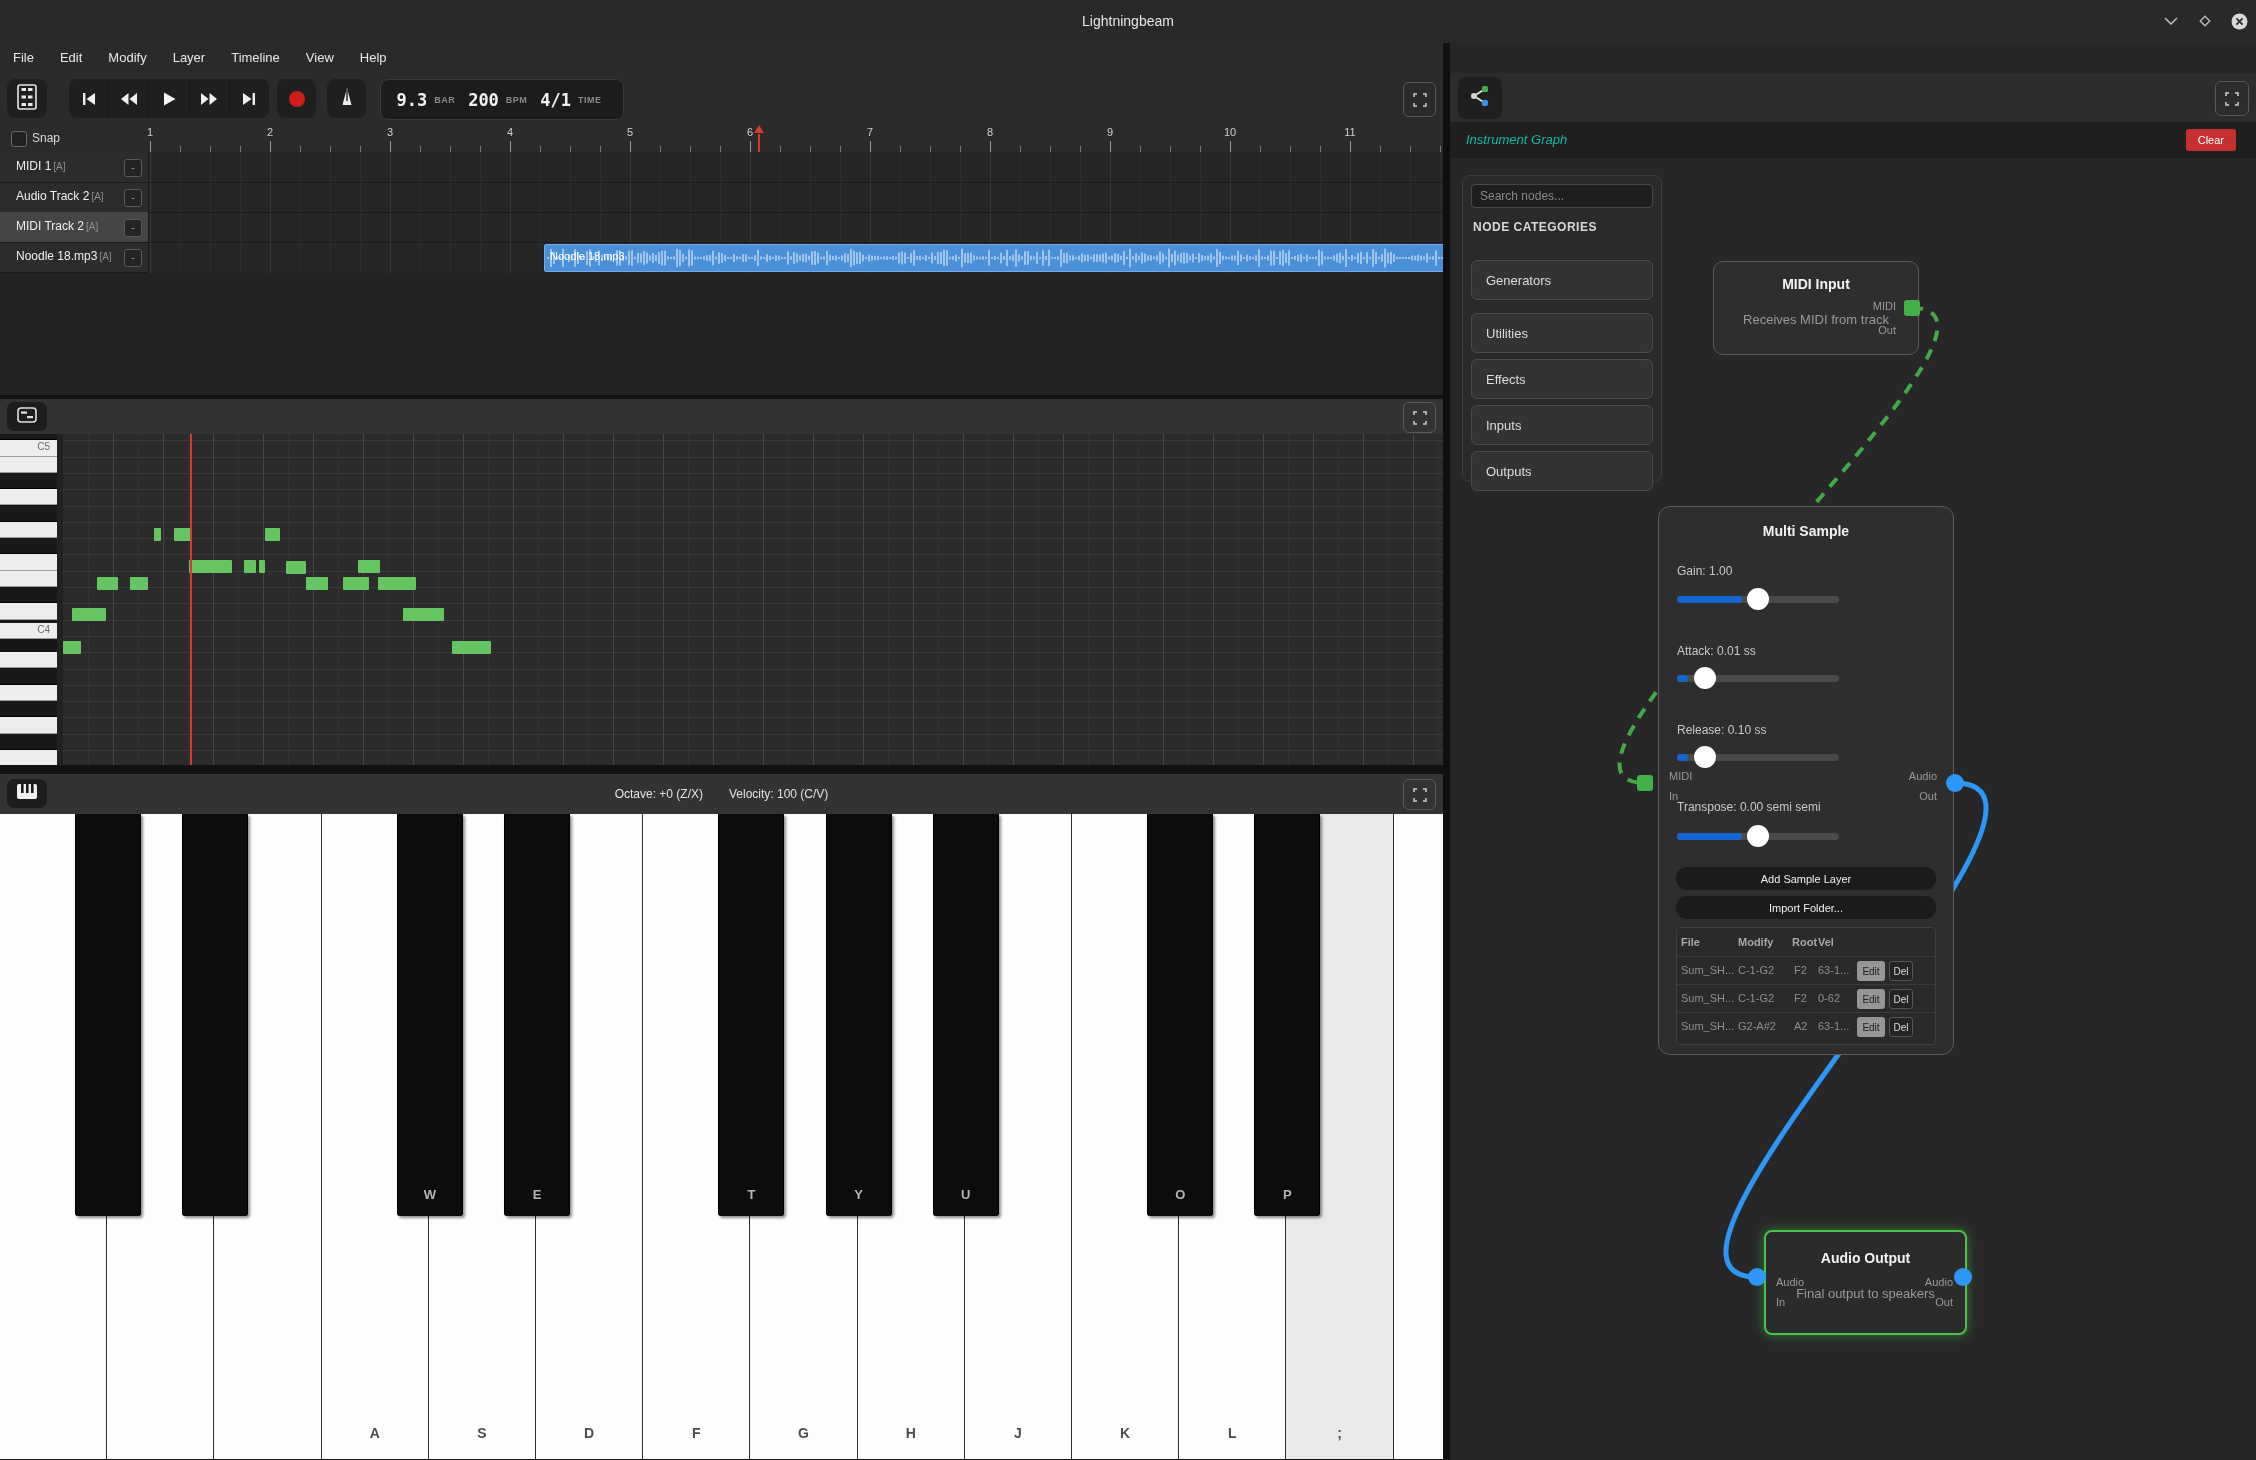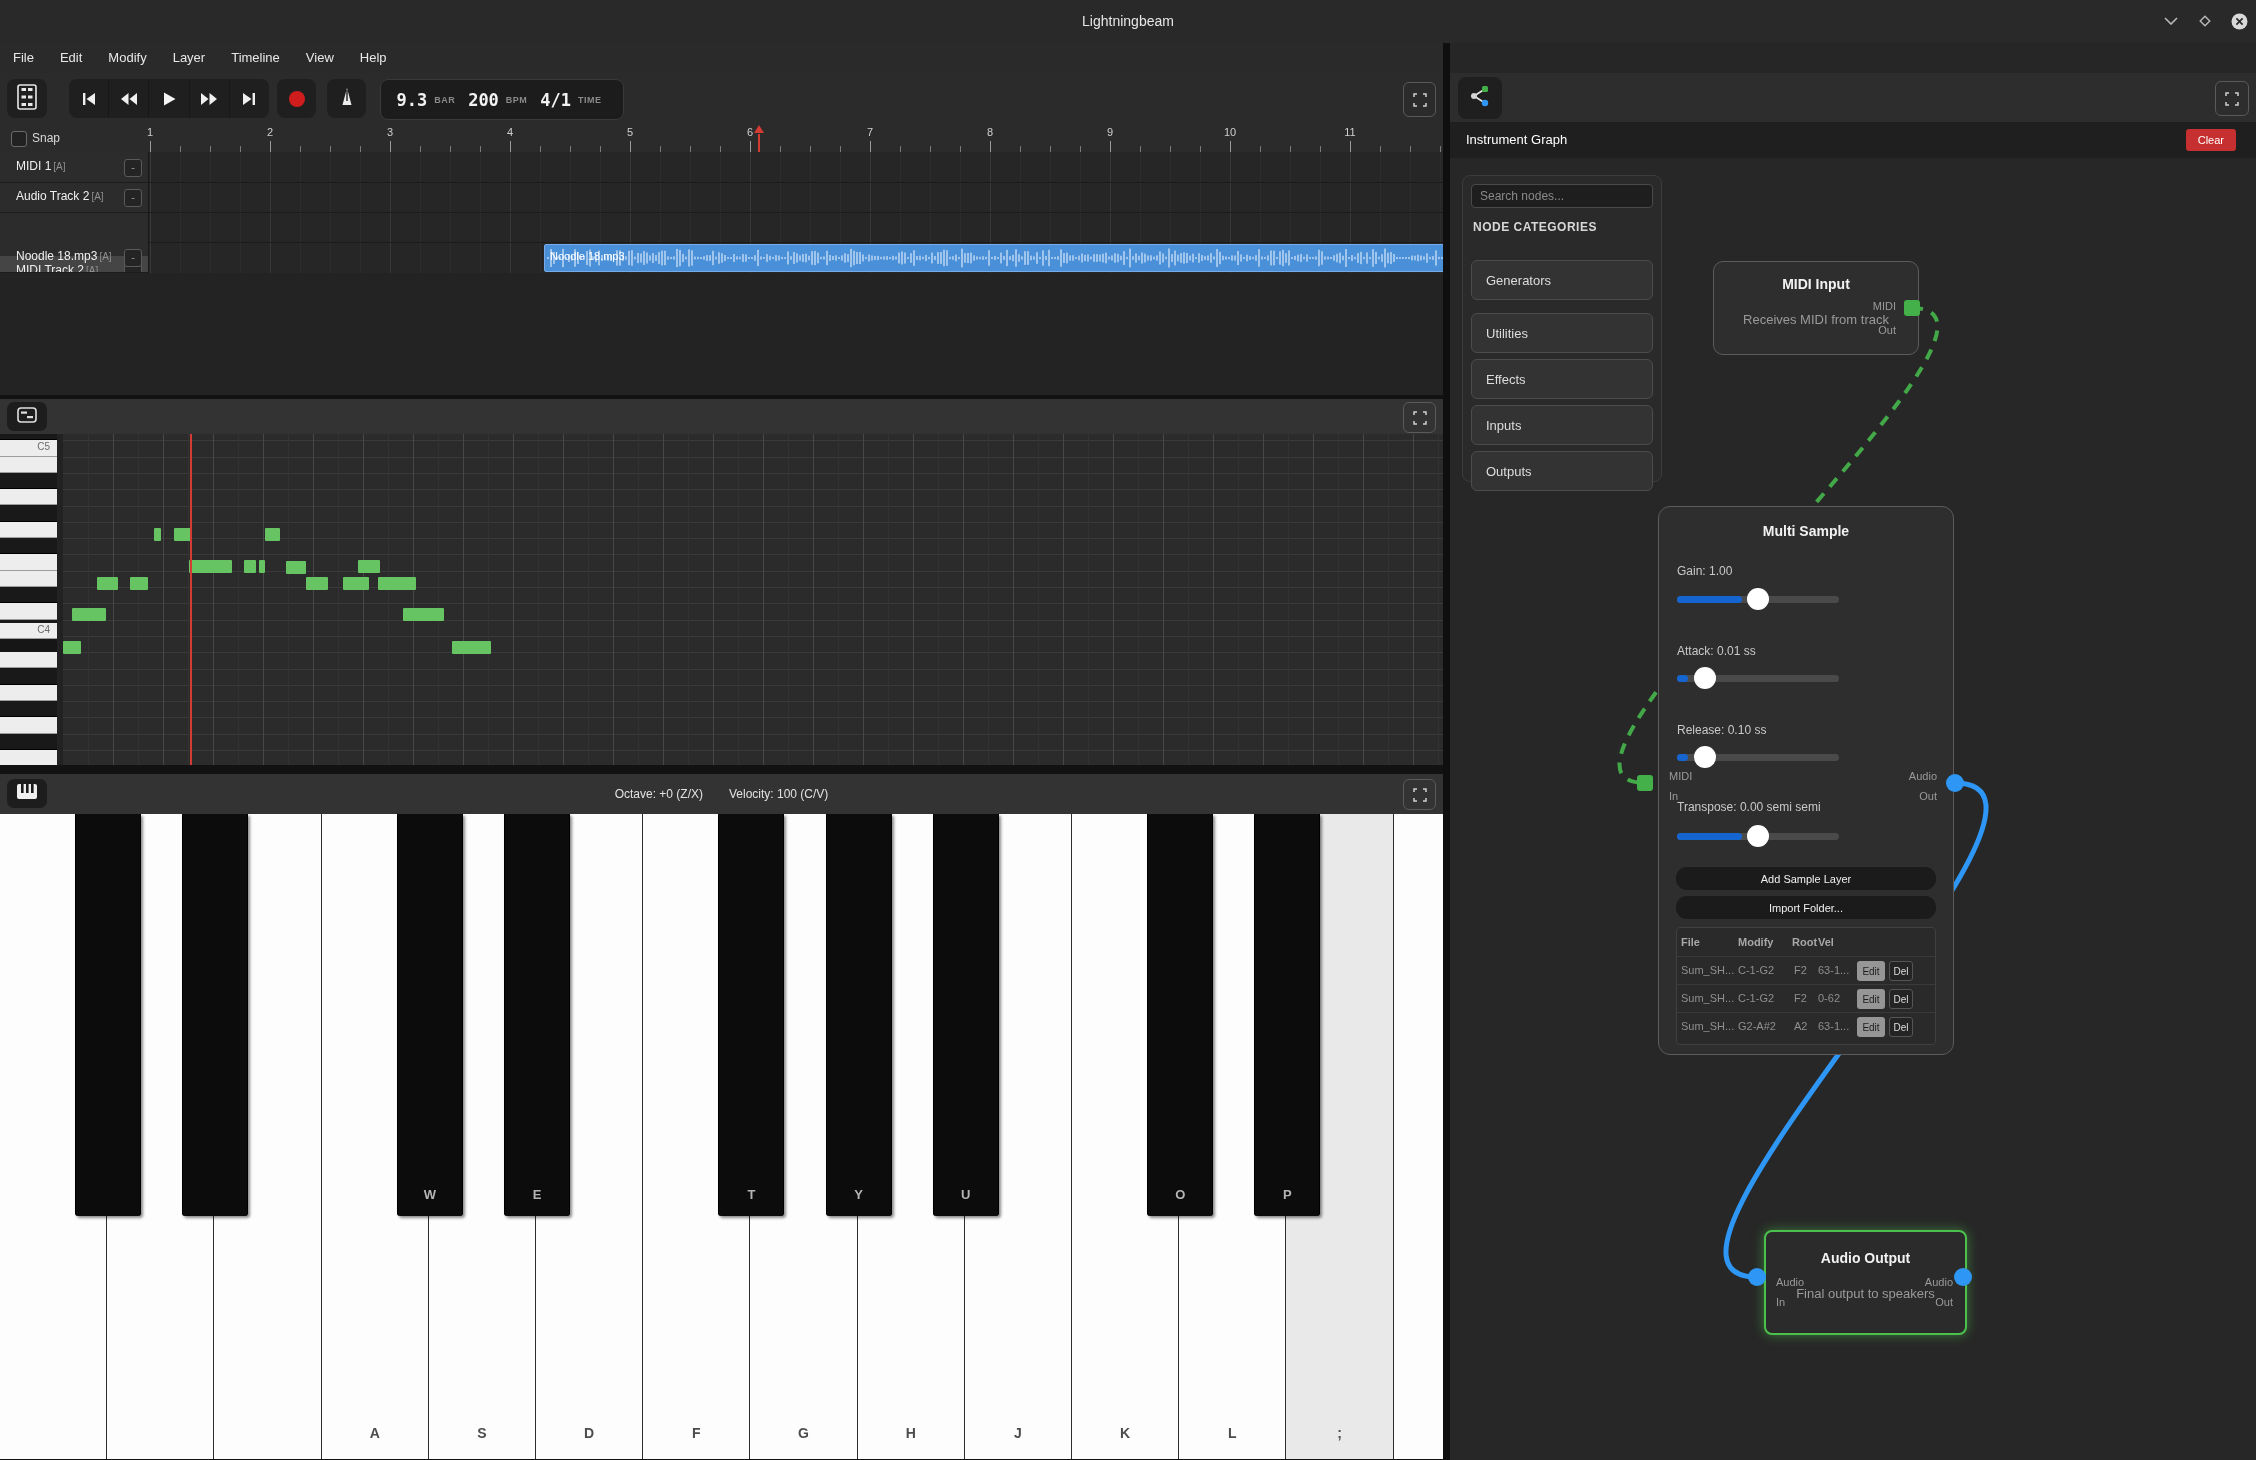--- a/index.html
+++ b/index.html
@@ -66,21 +66,21 @@
   .kb-status{position:absolute;left:0;right:0;top:0;height:40px;display:flex;align-items:center;justify-content:center;gap:26px;font-size:12px;color:#e2e2e2;}
   .kb-keys{position:absolute;left:0;top:741px;width:1443px;height:646px;background:#111;overflow:hidden;}
   .wkey{position:absolute;top:0;height:645px;background:#fdfdfd;border-right:1px solid #2e2e2e;box-sizing:border-box;}
   .wkey-label{position:absolute;left:0;right:0;bottom:18px;text-align:center;font-size:14px;font-weight:bold;color:#4c4c4c;}
   .bkey{position:absolute;top:0;width:64px;height:402px;background:#0c0c0c;border-left:1px solid #000;border-right:1px solid #000;
         border-radius:0 0 3px 3px;box-shadow:2px 2px 3px rgba(0,0,0,.45);}
   .bkey-label{position:absolute;left:0;right:0;bottom:14px;text-align:center;font-size:13px;font-weight:bold;color:#b5b5b5;}
   
   .rp-toolbar{position:absolute;left:0;top:30px;width:806px;height:49px;background:#2d2d2d;border-bottom:1px solid #191919;}
   .rp-header{position:absolute;left:0;top:79px;width:806px;height:36px;background:#1f1f1f;border-bottom:1px solid #151515;}
-  .rp-title{position:absolute;left:16px;top:0;height:36px;line-height:36px;font-size:13px;color:#ffffff;}
+  .rp-title{position:absolute;left:16px;top:0;height:36px;line-height:36px;font-size:13px;color:#14b8a6;font-style:italic;}
   .clear-btn{position:absolute;right:20px;top:7px;height:22px;line-height:22px;padding:0 12px;background:#c63030;color:#fff;font-size:11px;border-radius:3px;}
   .graph-canvas{position:absolute;left:0;top:115px;width:806px;height:1302px;background:#272727;overflow:hidden;}
   .node-sidebar{position:absolute;left:12px;top:17px;width:198px;height:305px;background:#2a2a2a;border:1px solid #3c3c3c;border-radius:8px;}
   .search-input{position:absolute;left:8px;top:8px;width:164px;height:22px;background:#1e1e1e;border:1px solid #4a4a4a;border-radius:4px;
                 color:#ccc;font-size:12px;padding:0 8px;font-family:"Liberation Sans",sans-serif;outline:none;}
   .search-input::placeholder{color:#8a8a8a;}
   .cat-title{position:absolute;left:10px;top:44px;font-size:12px;font-weight:bold;letter-spacing:.5px;color:#d8d8d8;}
   .cat-btn{position:absolute;left:8px;width:182px;height:40px;background:#333;border:1px solid #4c4c4c;border-radius:6px;
            font-size:13px;color:#ddd;display:flex;align-items:center;padding-left:14px;box-sizing:border-box;}
   .gnode{position:absolute;background:#2e2e2e;border:1px solid #5c5c5c;border-radius:10px;}
@@ -628,21 +628,21 @@
         </div>
         <div class="track-labelcol">
           <div class="track-row-label" style="top: 0px;">
             <span class="track-name">MIDI 1<span class="track-tag">[A]</span></span>
             <div class="track-box">-</div>
           </div>
           <div class="track-row-label" style="top: 30px;">
             <span class="track-name">Audio Track 2<span class="track-tag">[A]</span></span>
             <div class="track-box">-</div>
           </div>
-          <div class="track-row-label" style="top: 60px; background: rgb(69, 69, 69); margin-top: 44px;">
+          <div class="track-row-label" style="top: 60px; background: rgb(69, 69, 69);">
             <span class="track-name">MIDI Track 2<span class="track-tag">[A]</span></span>
             <div class="track-box">-</div>
           </div>
           <div class="track-row-label" style="top: 90px;">
             <span class="track-name">Noodle 18.mp3<span class="track-tag">[A]</span></span>
             <div class="track-box">-</div>
           </div>
         </div>
       </div>
     <div class="empty-region"></div>

